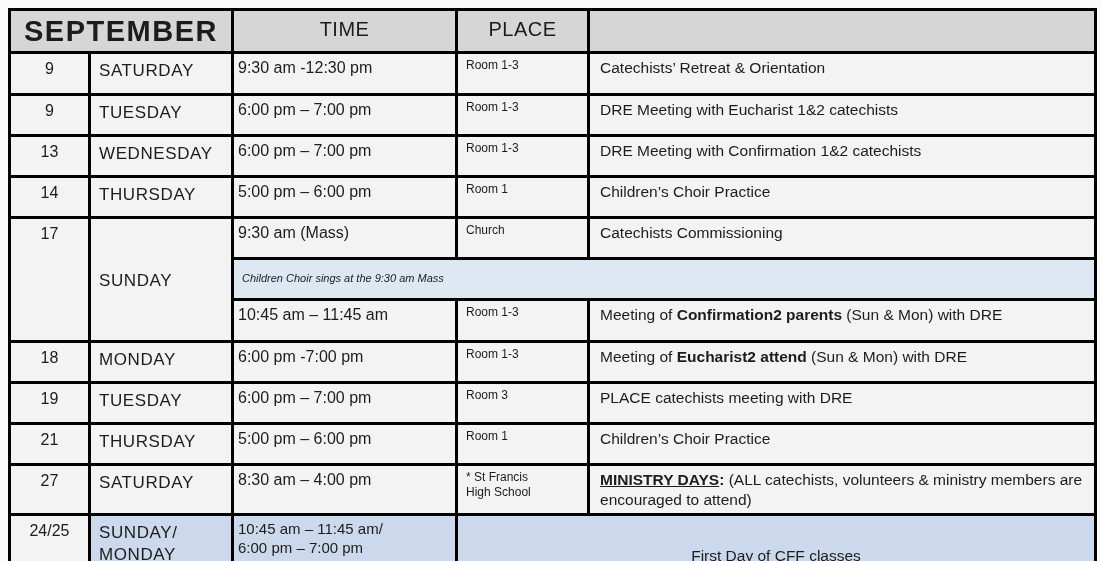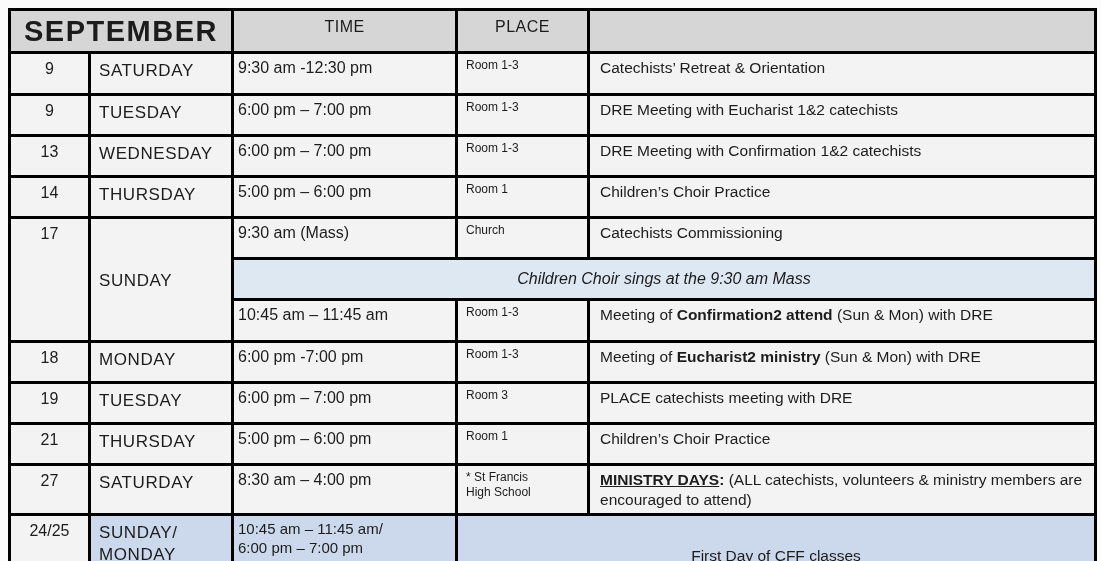--- a/index.html
+++ b/index.html
@@ -30,33 +30,33 @@
     border: 3px solid var(--border);
     background: var(--cell-bg);
     vertical-align: top;
     padding: 4px 8px;
     font-size: 15.5px;
     line-height: 1.25;
     overflow: hidden;
   }
   td.hd { background: var(--header-bg); text-align: center; vertical-align: middle; }
   td.month-cell { font-size: 29px; font-weight: 600; letter-spacing: 1.5px; padding: 2px; }
-  td.colhead-cell { font-size: 16px; letter-spacing: 0.5px; vertical-align: top; padding-top: 6px; }
+  td.colhead-cell { font-size: 20px; letter-spacing: 0.5px; vertical-align: top; padding-top: 6px; }
   td.date { text-align: center; font-size: 16px; padding-top: 5px; }
   td.day { font-size: 17px; letter-spacing: 0.6px; padding-top: 6px; }
   td.day-mid { vertical-align: middle; }
   td.time { font-size: 16px; padding-left: 4px; }
   td.place { font-size: 12px; }
   td.event { padding-left: 10px; margin-top: 8px; }
   td.banner {
     background: var(--banner-bg);
-    text-align: center;
+    text-align: left;
     vertical-align: middle;
     font-style: italic;
-    font-size: 16px;
+    font-size: 11px;
   }
   td.blue { background: var(--highlight-bg); }
   td.final-merged {
     background: var(--highlight-bg);
     text-align: center;
     vertical-align: bottom;
     padding-bottom: 3px;
     font-size: 15.5px;
   }
   .prewrap { white-space: pre-line; }
@@ -123,29 +123,29 @@
     <td class="event">Catechists Commissioning</td>
   </tr>
 
   <tr style="height:41px">
     <td class="banner" colspan="3">Children Choir sings at the 9:30 am Mass</td>
   </tr>
 
   <tr style="height:42px">
     <td class="time">10:45 am – 11:45 am</td>
     <td class="place">Room 1-3</td>
-    <td class="event"><span>Meeting of </span><span class="b">Confirmation2 attend</span><span> (Sun &amp; Mon) with DRE</span></td>
+    <td class="event"><span>Meeting of </span><span class="b">Confirmation2 parents</span><span> (Sun &amp; Mon) with DRE</span></td>
   </tr>
 
   <tr style="height:41px">
     <td class="date">18</td>
     <td class="day">MONDAY</td>
     <td class="time">6:00 pm -7:00 pm</td>
     <td class="place">Room 1-3</td>
-    <td class="event"><span>Meeting of </span><span class="b">Eucharist2 ministry</span><span> (Sun &amp; Mon) with DRE</span></td>
+    <td class="event"><span>Meeting of </span><span class="b">Eucharist2 attend</span><span> (Sun &amp; Mon) with DRE</span></td>
   </tr>
 
   <tr style="height:41px">
     <td class="date">19</td>
     <td class="day">TUESDAY</td>
     <td class="time">6:00 pm – 7:00 pm</td>
     <td class="place">Room 3</td>
     <td class="event">PLACE catechists meeting with DRE</td>
   </tr>
 

